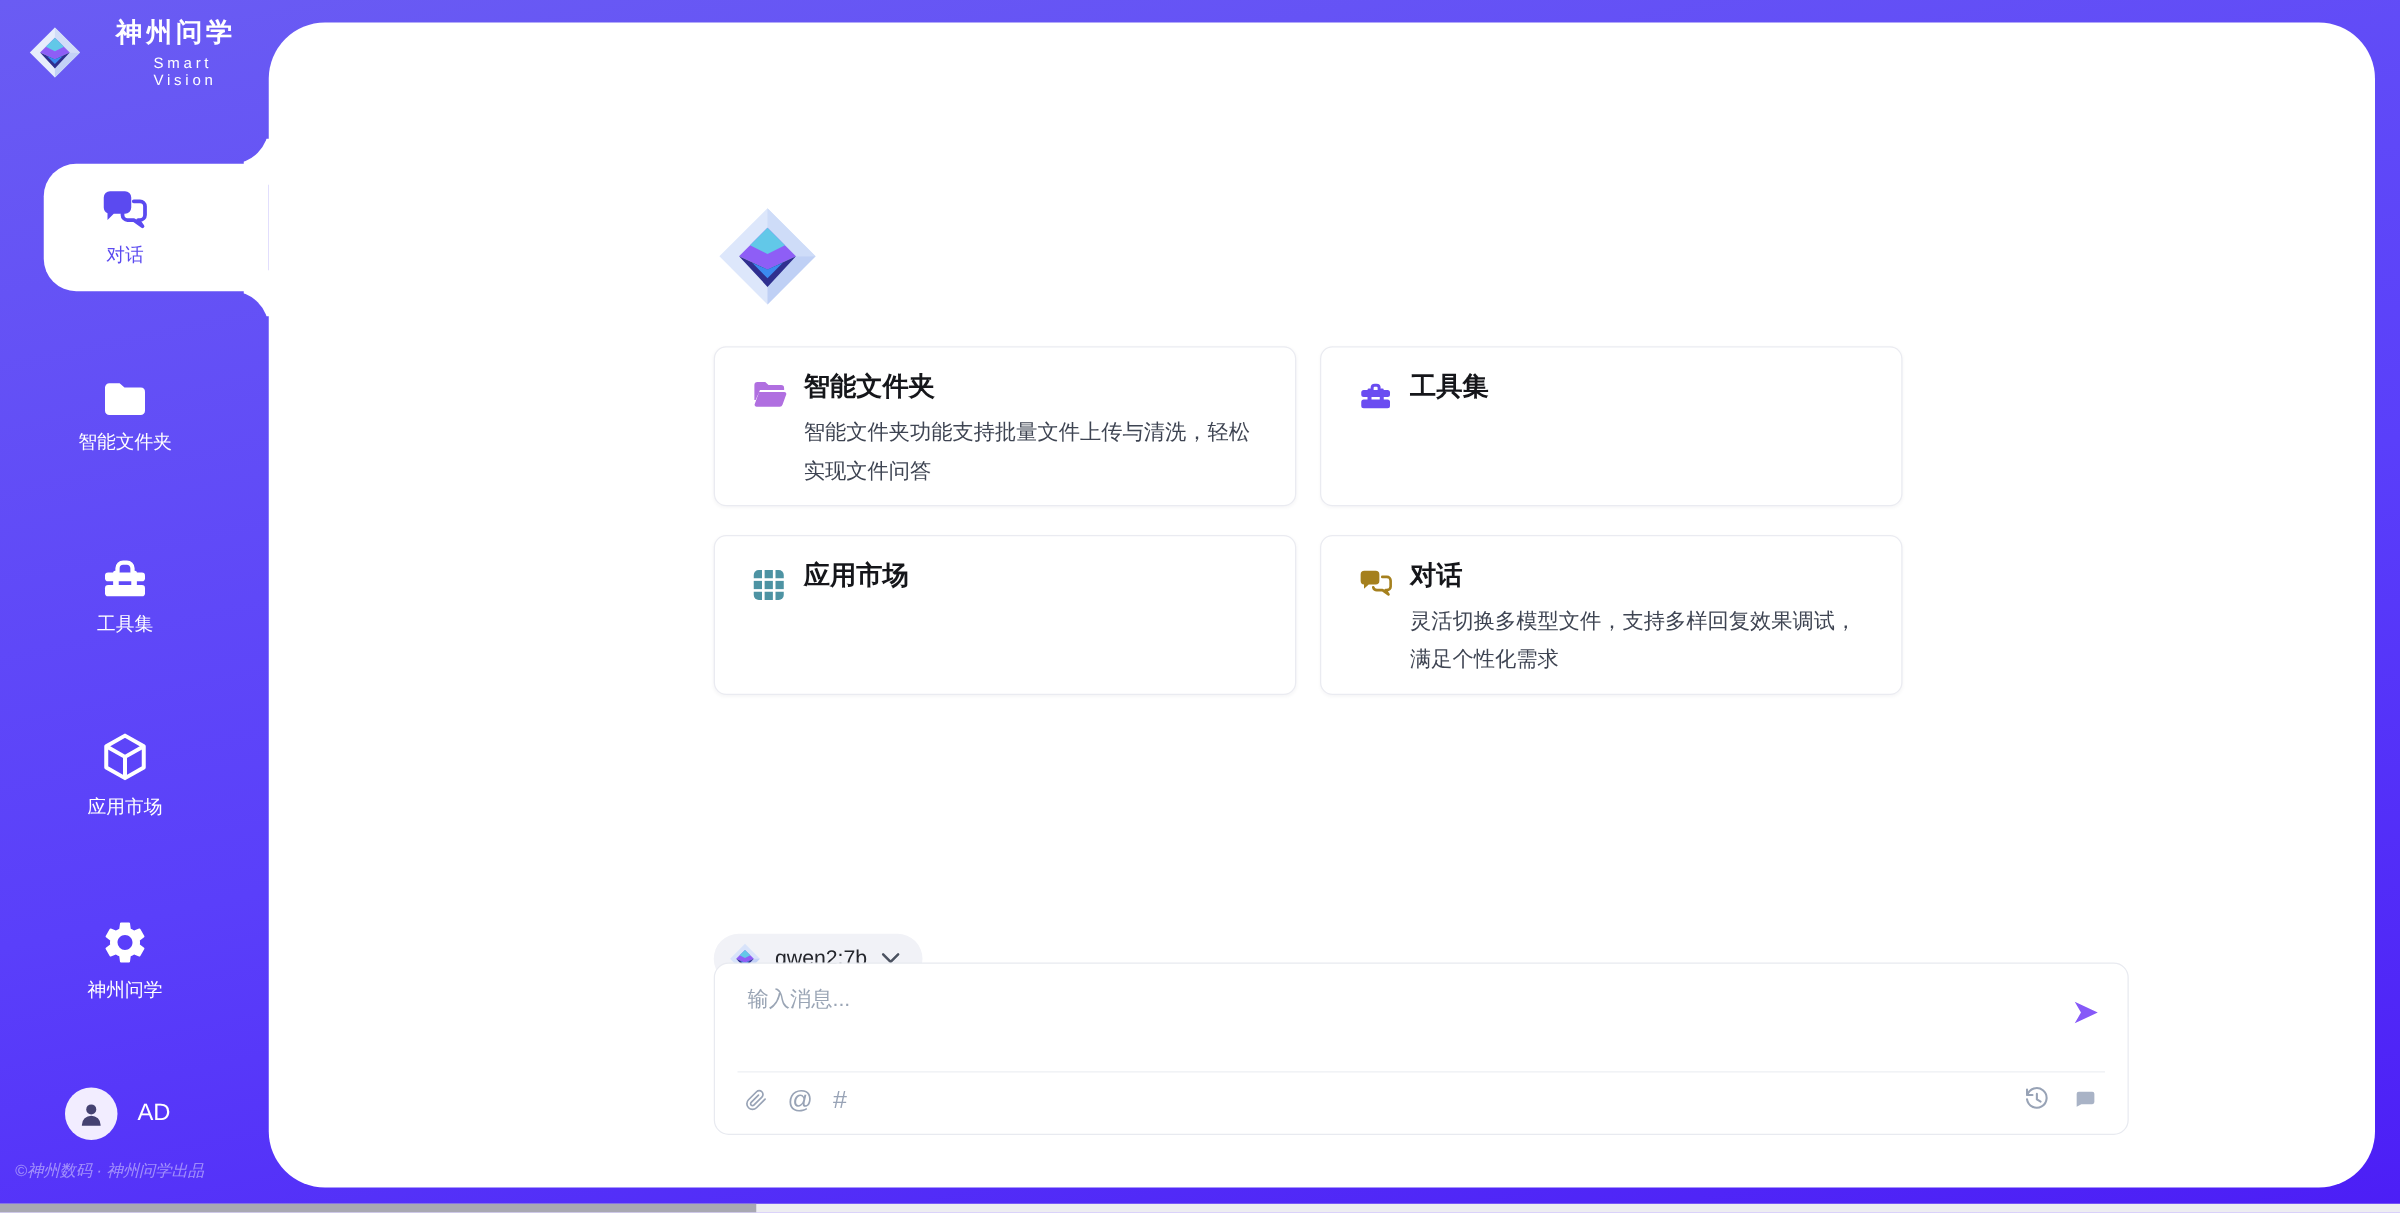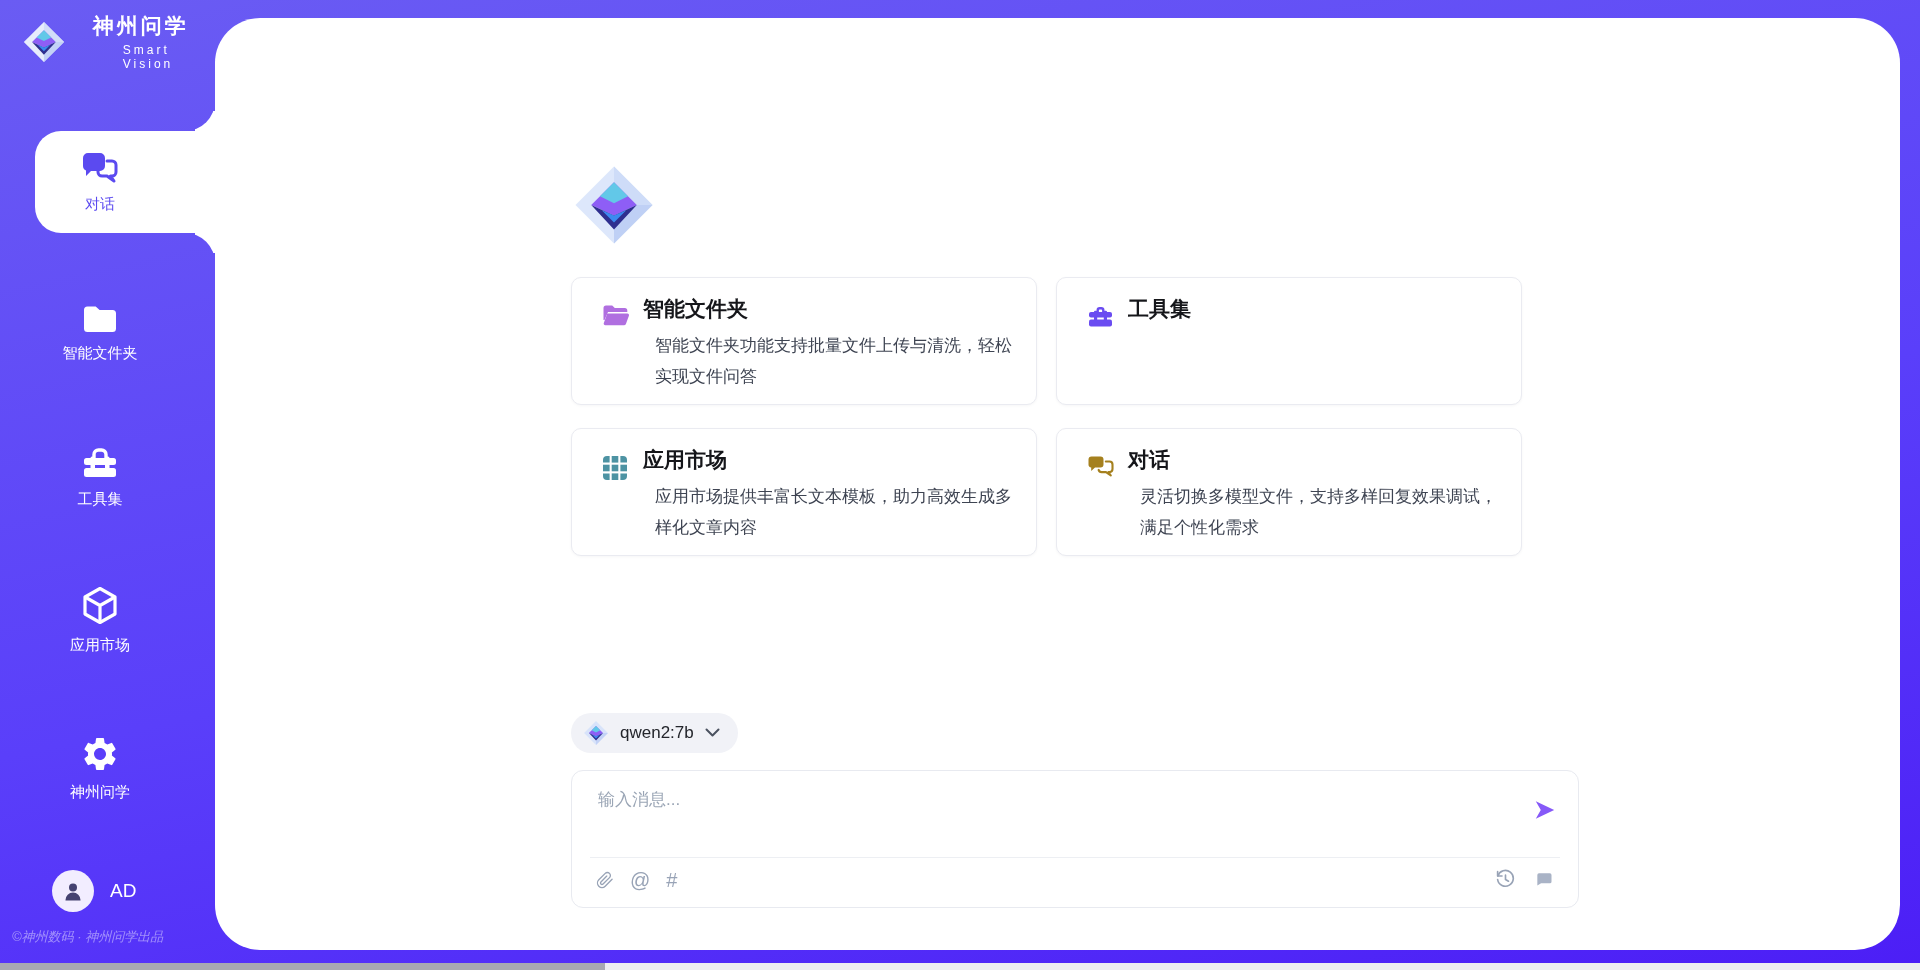--- a/index.html
+++ b/index.html
@@ -51,28 +51,28 @@
                  font-size:13px; color:rgba(255,255,255,.45);font-style:italic; }
 
   
   .greet-logo { position:absolute; left:572px; top:163px; }
   .greet-title { position:absolute; left:672px; top:188px; font-size:29px; font-weight:700; color:#101014; }
 
   .card { position:absolute; width:466px; height:128px; background:#fff;
           border:1px solid #eaebf1; border-radius:10px; box-shadow:0 1px 3px rgba(25,25,60,.04); cursor:pointer; }
   .card-icon { position:absolute; left:30px; top:26px; }
   .card-title { position:absolute; left:71px; top:17px; font-size:21px; font-weight:700; color:#15161a; }
-  .card-desc { position:absolute; left:71px; top:52px; width:372px; font-size:17px; line-height:31px; color:#3e4452;margin-left:12px; }
-
-  .model-pill { position:absolute; left:571px; top:713px; height:40px; border-radius:20px;
+  .card-desc { position:absolute; left:71px; top:52px; width:372px; font-size:17px; line-height:31px; color:#3e4452; }
+
+  .model-pill { position:absolute; left:571px; top:747px; height:40px; border-radius:20px;
                 background:#f1f2f7; display:flex; align-items:center; gap:11px;
                 padding:0 18px 1px 12px; cursor:pointer; }
   .model-name { font-size:17px; color:#23252b; }
 
-  .chat-box { position:absolute; left:571px; top:770px; width:1008px; height:138px;
+  .chat-box { position:absolute; left:571px; top:770px; width:1132px; height:138px;
               background:#fff; border:1px solid #e8eaf0; border-radius:12px; }
   .chat-input { position:absolute; left:26px; top:14px; width:860px; height:30px;
                 border:none; outline:none; font-size:17px; color:#343a46;
                 font-family:"Liberation Sans","DejaVu Sans",sans-serif; background:transparent; }
   .chat-input::placeholder { color:#9aa5b5; }
   .send-btn { position:absolute; right:20px; top:26px; width:26px; height:26px; cursor:pointer; }
   .chat-divider { position:absolute; left:18px; right:18px; top:86px; height:1px; background:#edeff3; }
   .tool-left { position:absolute; left:24px; top:98px; display:flex; align-items:center; gap:16px; }
   .tool-right { position:absolute; right:24px; top:98px; display:flex; align-items:center; gap:18px; }
   .tool-glyph { font-size:20px; color:#98a3b6; line-height:22px; cursor:pointer; }
@@ -201,21 +201,20 @@
         <path d="M18.4 1H21a4 4 0 0 1 4 4v2.6h-6.6V1z"></path>
         <rect x="1" y="9.7" width="6.6" height="6.6"></rect>
         <rect x="9.7" y="9.7" width="6.6" height="6.6"></rect>
         <rect x="18.4" y="9.7" width="6.6" height="6.6"></rect>
         <path d="M1 18.4h6.6V25H5a4 4 0 0 1-4-4v-2.6z"></path>
         <rect x="9.7" y="18.4" width="6.6" height="6.6"></rect>
         <path d="M18.4 18.4H25V21a4 4 0 0 1-4 4h-2.6v-6.6z"></path>
       </g>
     </svg>
     <div class="card-title">应用市场</div>
-    <div class="card-desc">应用市场提供丰富长文本模板，助力高效生成多样化文章内容</div>
   </div>
 
   <div class="card" style="left:1056px; top:428px">
     <svg class="card-icon" width="27" height="24" viewBox="0 0 27 24">
       <g fill="#a5801e">
         <path d="M1.5 4.5A3 3 0 0 1 4.5 1.5h9a3 3 0 0 1 3 3v5a3 3 0 0 1-3 3H8l-3.8 3.4V12.5A3 3 0 0 1 1.5 9.5v-5z"></path>
         <path d="M18.8 6.5h3.7a3 3 0 0 1 3 3v4.6a3 3 0 0 1-3 3h-1l2.3 3.4-4.8-3.4h-4.5a3 3 0 0 1-2.9-2.2" fill="none" stroke-width="2.1" stroke-linejoin="round" stroke-linecap="round" stroke="#a5801e"></path>
       </g>
     </svg>
     <div class="card-title">对话</div>

